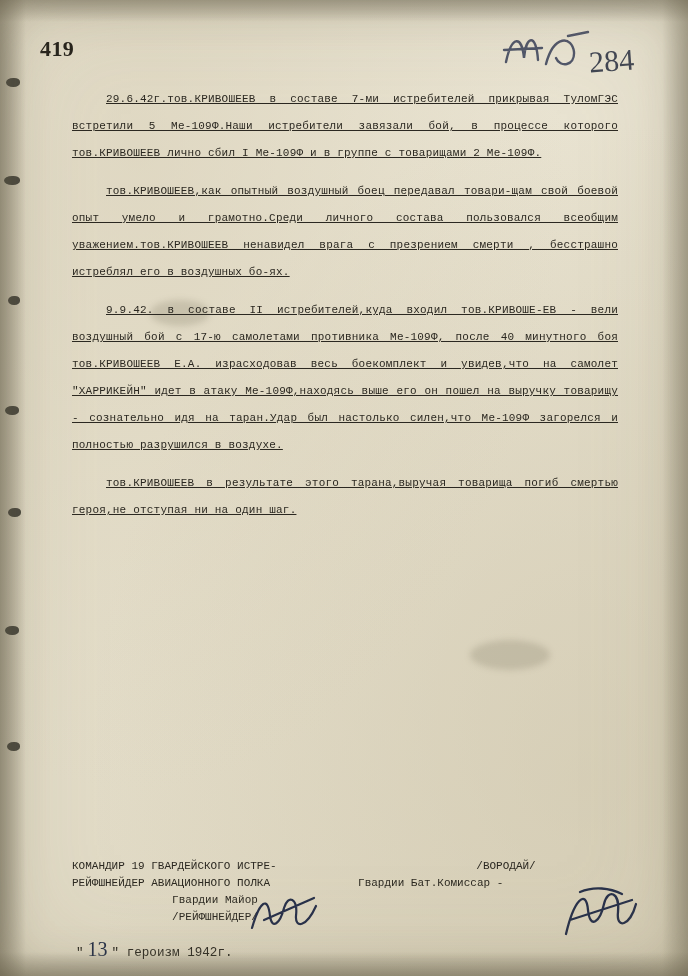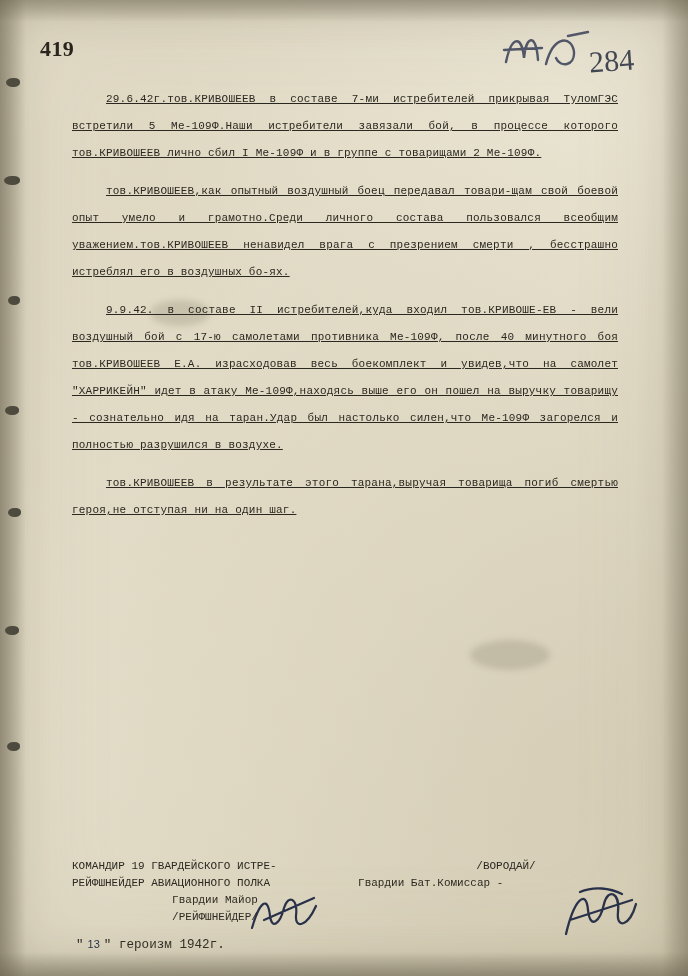--- a/index.html
+++ b/index.html
@@ -143,22 +143,22 @@
     left: 76px;
     top: 938px;
     font-family: "Liberation Mono", monospace;
     font-size: 12.6px;
     color: #2b2821;
   }
   #date-day {
     display: inline-block;
     padding: 0 4px;
     color: #1e2a45;
-    font-family: Liberation Sans, sans-serif;
-    font-size: 11px;
+    font-family: Liberation Serif, serif;
+    font-size: 20px;
   }
   .sign-scrawl-1 {
     position: absolute;
     left: 250px;
     top: 890px;
     width: 70px;
     height: 44px;
     color: #27304a;
   }
   .sign-scrawl-2 {

